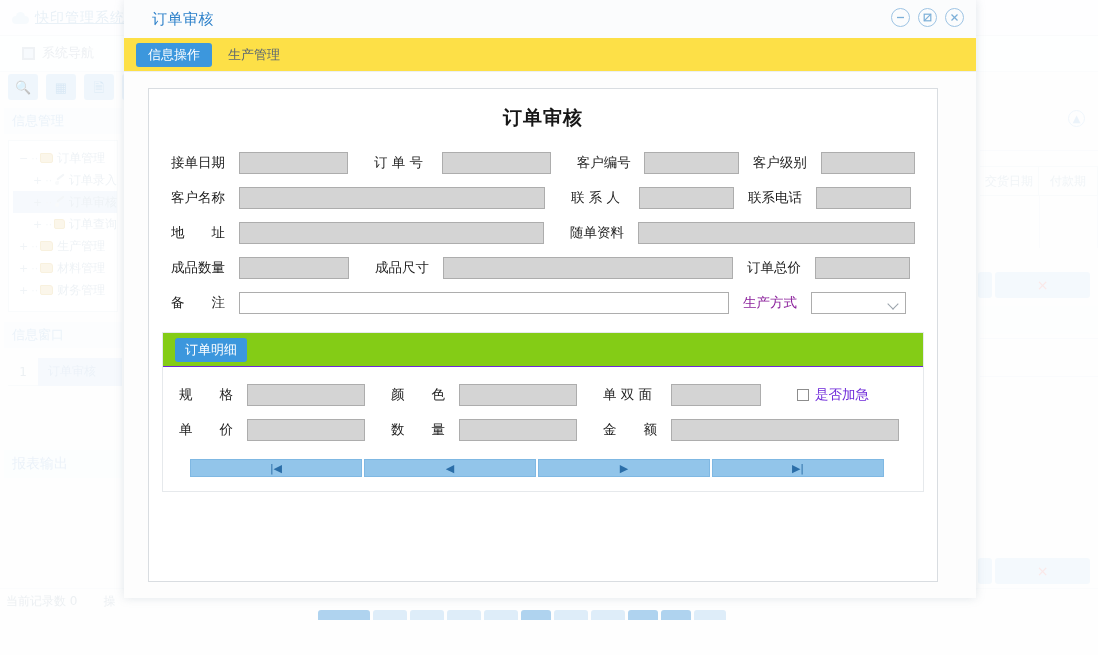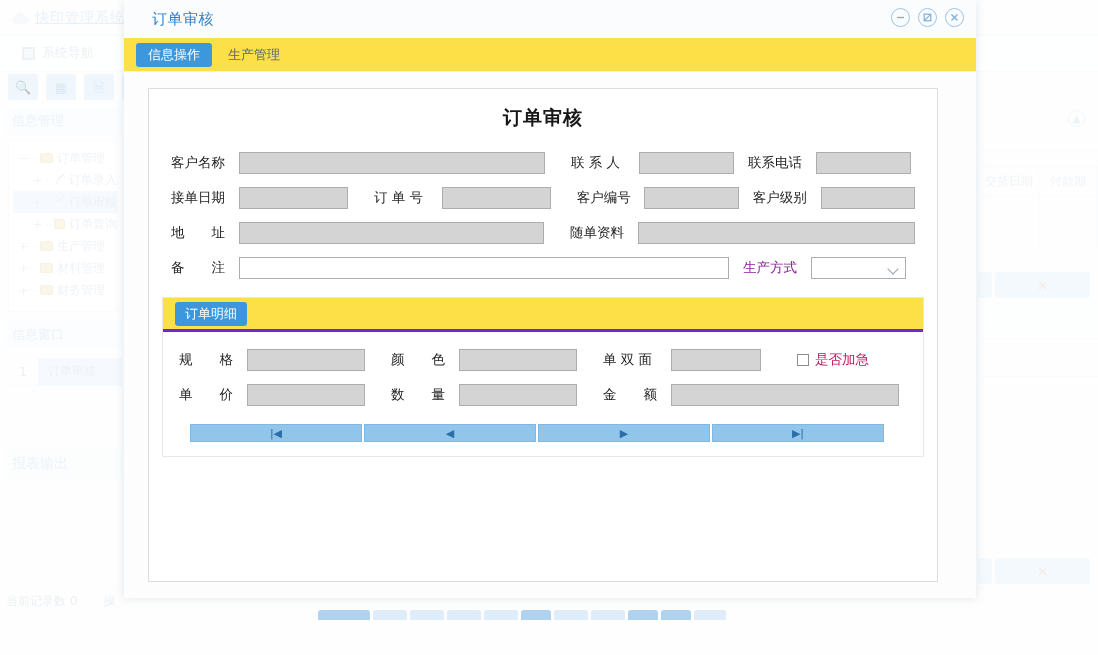--- a/index.html
+++ b/index.html
@@ -215,37 +215,37 @@
     border-bottom:1.6px solid #9aa3ab; transform:rotate(45deg);
   }
   .gap { width:26px; }
   .gap-s { width:14px; }
 
   
   .detail {
     margin:12px 13px 0 13px; border:1px solid #e6e9ec; background:#fafbfc;
   }
   .detail-tabs {
-    height:34px; background:#fde047; display:flex; align-items:center;
-    padding-left:12px; border-bottom:3px solid #6d28d9;
+    height:34px; background:#84cc16; display:flex; align-items:center;
+    padding-left:12px; border-bottom:1px solid #6d28d9;
   }
   .dtab {
     height:24px; padding:0 10px; display:flex; align-items:center;
     font-size:13px; background:#3c97dd; color:#fff; border-radius:3px;
   }
   .detail-body { background:#ffffff; padding:10px 16px 14px 16px; }
 
   .navbtns { display:flex; gap:2px; margin-top:12px; margin-left:11px; }
   .navbtn {
     height:18px; background:#92c5ea; border:1px solid #7fb8e3;
     display:flex; align-items:center; justify-content:center;
     color:#2b6ea8; font-size:11px; line-height:1;
   }
 
-  .chk { display:flex; align-items:center; gap:6px; font-size:13.5px; color:#be185d; }
+  .chk { display:flex; align-items:center; gap:6px; font-size:13.5px; color:#6d28d9; }
   .chkbox { width:12px; height:12px; border:1px solid #8d8d8d; background:#fff; }
 </style>
 </head>
 <body>
 
 <div id="root">
 
   <div class="bg-layer">
 
     <div class="bg-topbar">
@@ -416,53 +416,63 @@
     </div>
 
     <div class="modal-body">
       <div class="card">
 
         <div class="card-title">订单审核</div>
 
         <div class="form">
 
           <div class="frow">
-            <span class="lab w5">客户名称</span>
-            <span class="fld" style="width:306px;"></span>
-            <span class="gap"></span>
-            <span class="lab w5">联 系 人</span>
-            <span class="fld" style="width:95px;"></span>
-            <span class="gap-s"></span>
-            <span class="lab w5">联系电话</span>
-            <span class="fld" style="width:95px;"></span>
-          </div>
-
-          <div class="frow">
             <span class="lab w5">接单日期</span>
             <span class="fld" style="width:110px;"></span>
             <span class="gap"></span>
             <span class="lab w5">订 单 号</span>
             <span class="fld" style="width:110px;"></span>
             <span class="gap"></span>
             <span class="lab w5">客户编号</span>
             <span class="fld" style="width:95px;"></span>
             <span class="gap-s"></span>
             <span class="lab w5">客户级别</span>
             <span class="fld" style="width:95px;"></span>
           </div>
 
           <div class="frow">
+            <span class="lab w5">客户名称</span>
+            <span class="fld" style="width:306px;"></span>
+            <span class="gap"></span>
+            <span class="lab w5">联 系 人</span>
+            <span class="fld" style="width:95px;"></span>
+            <span class="gap-s"></span>
+            <span class="lab w5">联系电话</span>
+            <span class="fld" style="width:95px;"></span>
+          </div>
+
+          <div class="frow">
             <span class="lab w5">地　　址</span>
             <span class="fld" style="width:306px;"></span>
             <span class="gap"></span>
             <span class="lab w5">随单资料</span>
             <span class="fld" style="width:278px;"></span>
           </div>
 
 
+          <div class="frow">
+            <span class="lab w5">成品数量</span>
+            <span class="fld" style="width:110px;"></span>
+            <span class="gap"></span>
+            <span class="lab w5">成品尺寸</span>
+            <span class="fld" style="width:290px;"></span>
+            <span class="gap-s"></span>
+            <span class="lab w5">订单总价</span>
+            <span class="fld" style="width:95px;"></span>
+          </div>
 
           <div class="frow">
             <span class="lab w5">备　　注</span>
             <span class="fld white" style="width:490px;"></span>
             <span class="gap-s"></span>
             <span class="lab w5 purple">生产方式</span>
             <span class="fld sel" style="width:95px;"></span>
           </div>
         </div>
 

